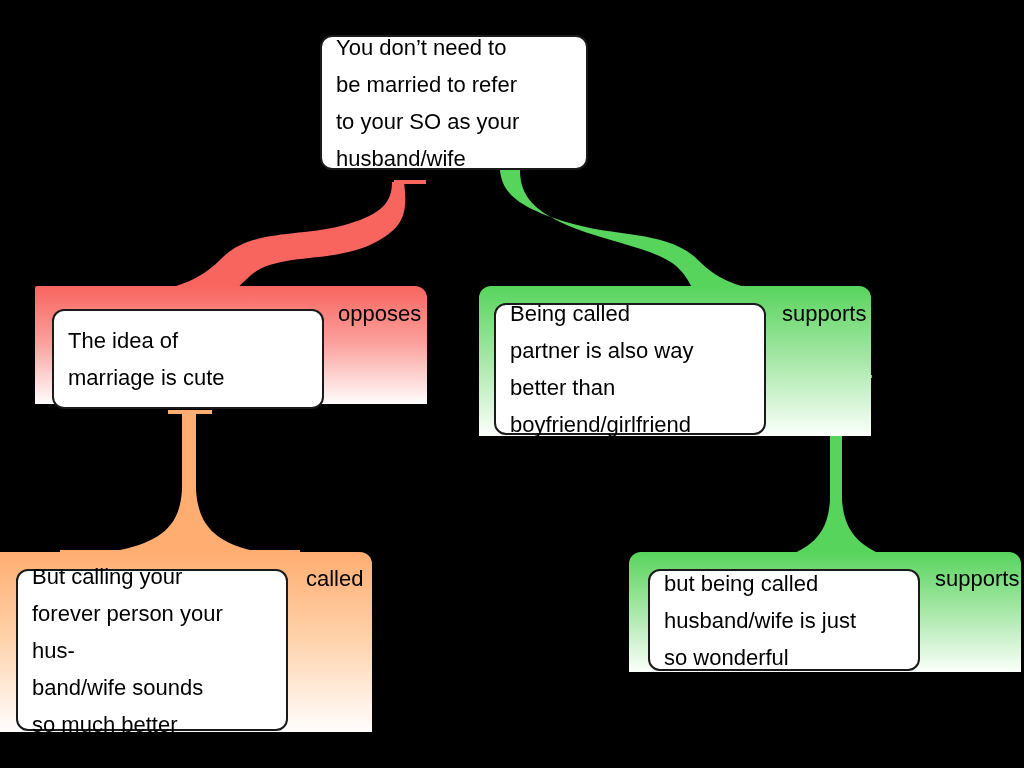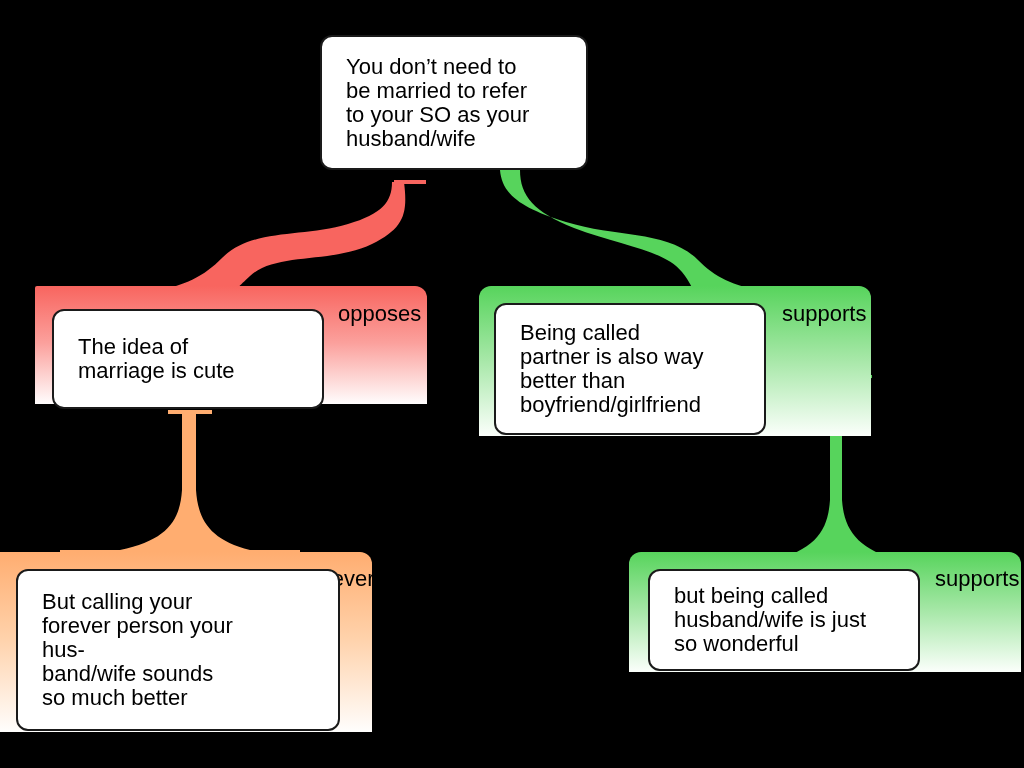--- a/index.html
+++ b/index.html
@@ -65,24 +65,24 @@
     box-sizing: border-box;
     background: #FFFFFF;
     border: 2px solid #1A1A1A;
     border-radius: 12px;
     display: flex;
     align-items: center;
   }
   .card-text {
     display: block;
     font-size: 22px;
-    line-height: 24px;
+    line-height: 37px;
     color: #000000;
     white-space: pre-line;
-    padding: 0 24px;
+    padding: 0 14px;
   }
   .card-root {
     left: 320px;
     top: 35px;
     width: 268px;
     height: 135px;
   }
   .card-opposes {
     left: 52px;
     top: 303px;
@@ -92,21 +92,21 @@
   }
   .card-supports-1 {
     left: 494px;
     top: 303px;
     width: 272px;
     height: 132px;
   }
   .card-rebuts {
     left: 16px;
     top: 569px;
-    width: 324px;
+    width: 272px;
     height: 162px;
   }
   .card-supports-2 {
     left: 648px;
     top: 569px;
     width: 272px;
     height: 102px;
   }
 </style>
 </head>
@@ -184,21 +184,21 @@
   <div class="panel panel-supports-1" style="left:479px; top:286px; width:392px; height:150px;"></div>
 
   <div class="panel panel-rebuts" style="left:-20px; top:552px; width:392px; height:180px;"></div>
 
   <div class="panel panel-supports-2" style="left:629px; top:552px; width:392px; height:120px;"></div>
 
   <div class="relation-label" style="left:338px; top:304px;">opposes</div>
 
   <div class="relation-label" style="left:782px; top:304px;">supports</div>
 
-  <div class="relation-label" style="left:306px; top:569px;">forever</div>
+  <div class="relation-label" style="left:306px; top:569px;">called</div>
 
   <div class="relation-label" style="left:935px; top:569px;">supports</div>
 
   <div class="card card-root">
     <span class="card-text">You don’t need to
 be married to refer
 to your SO as your
 husband/wife</span>
   </div>
 

